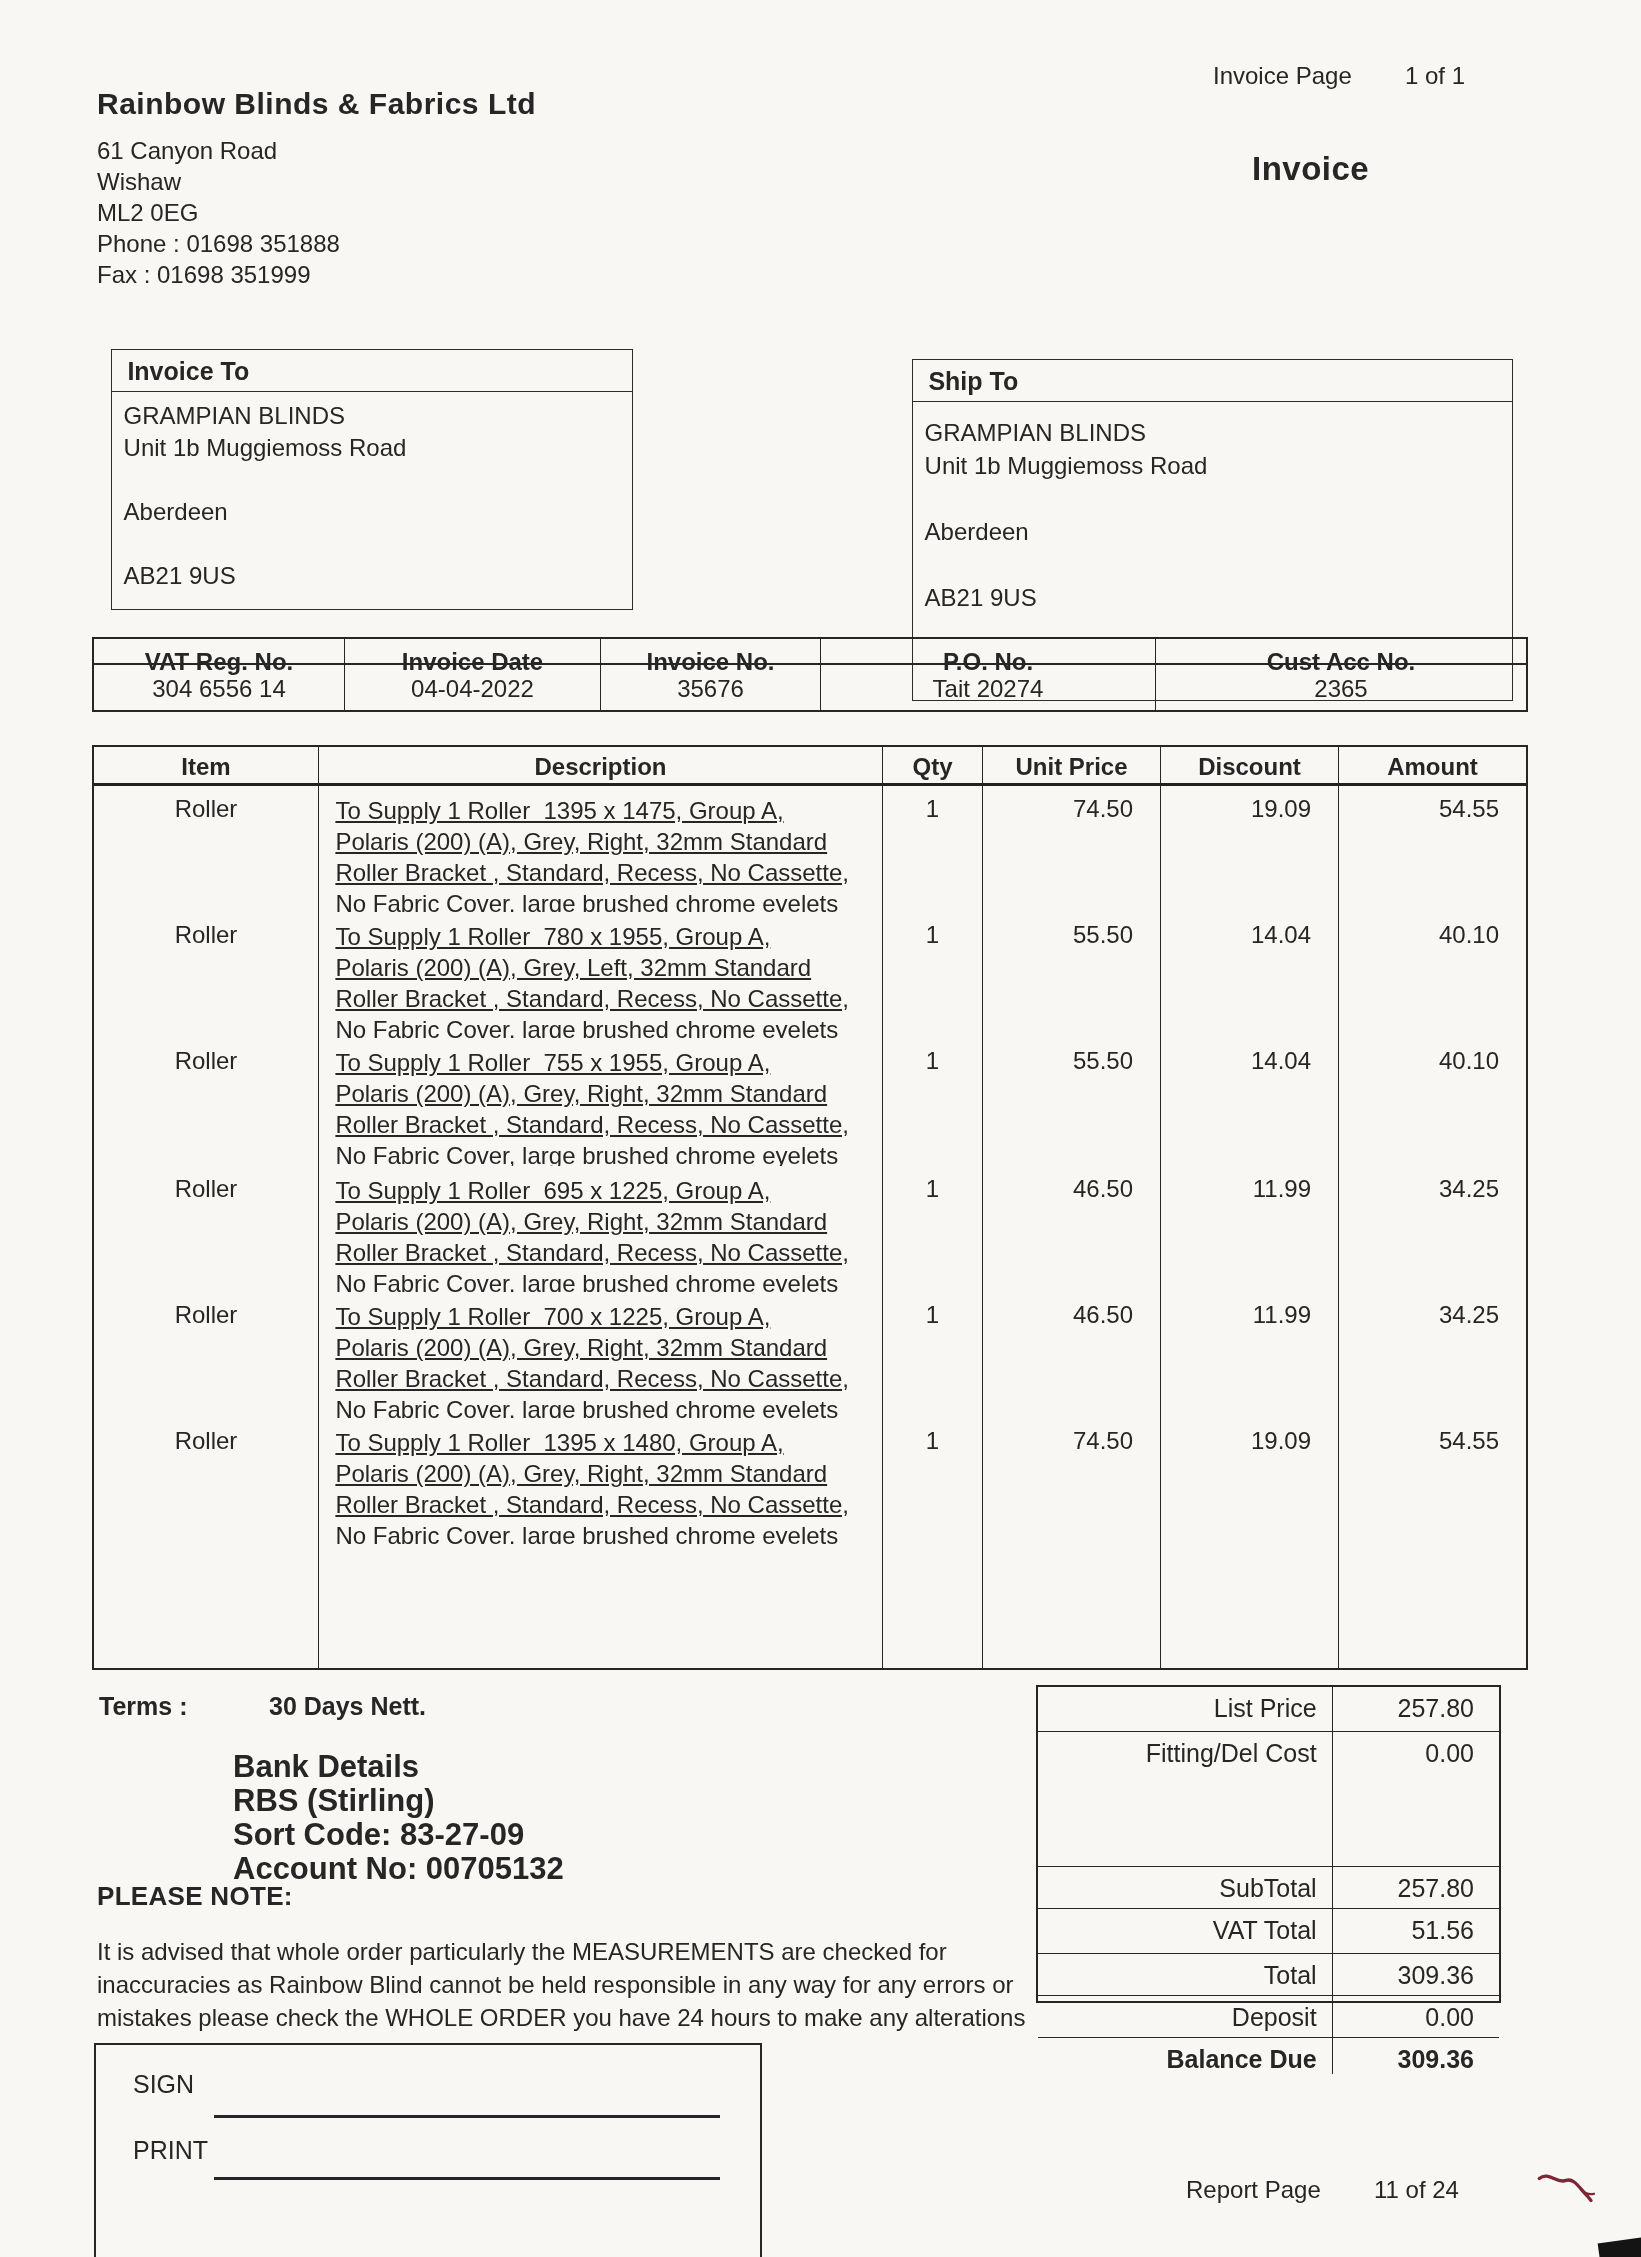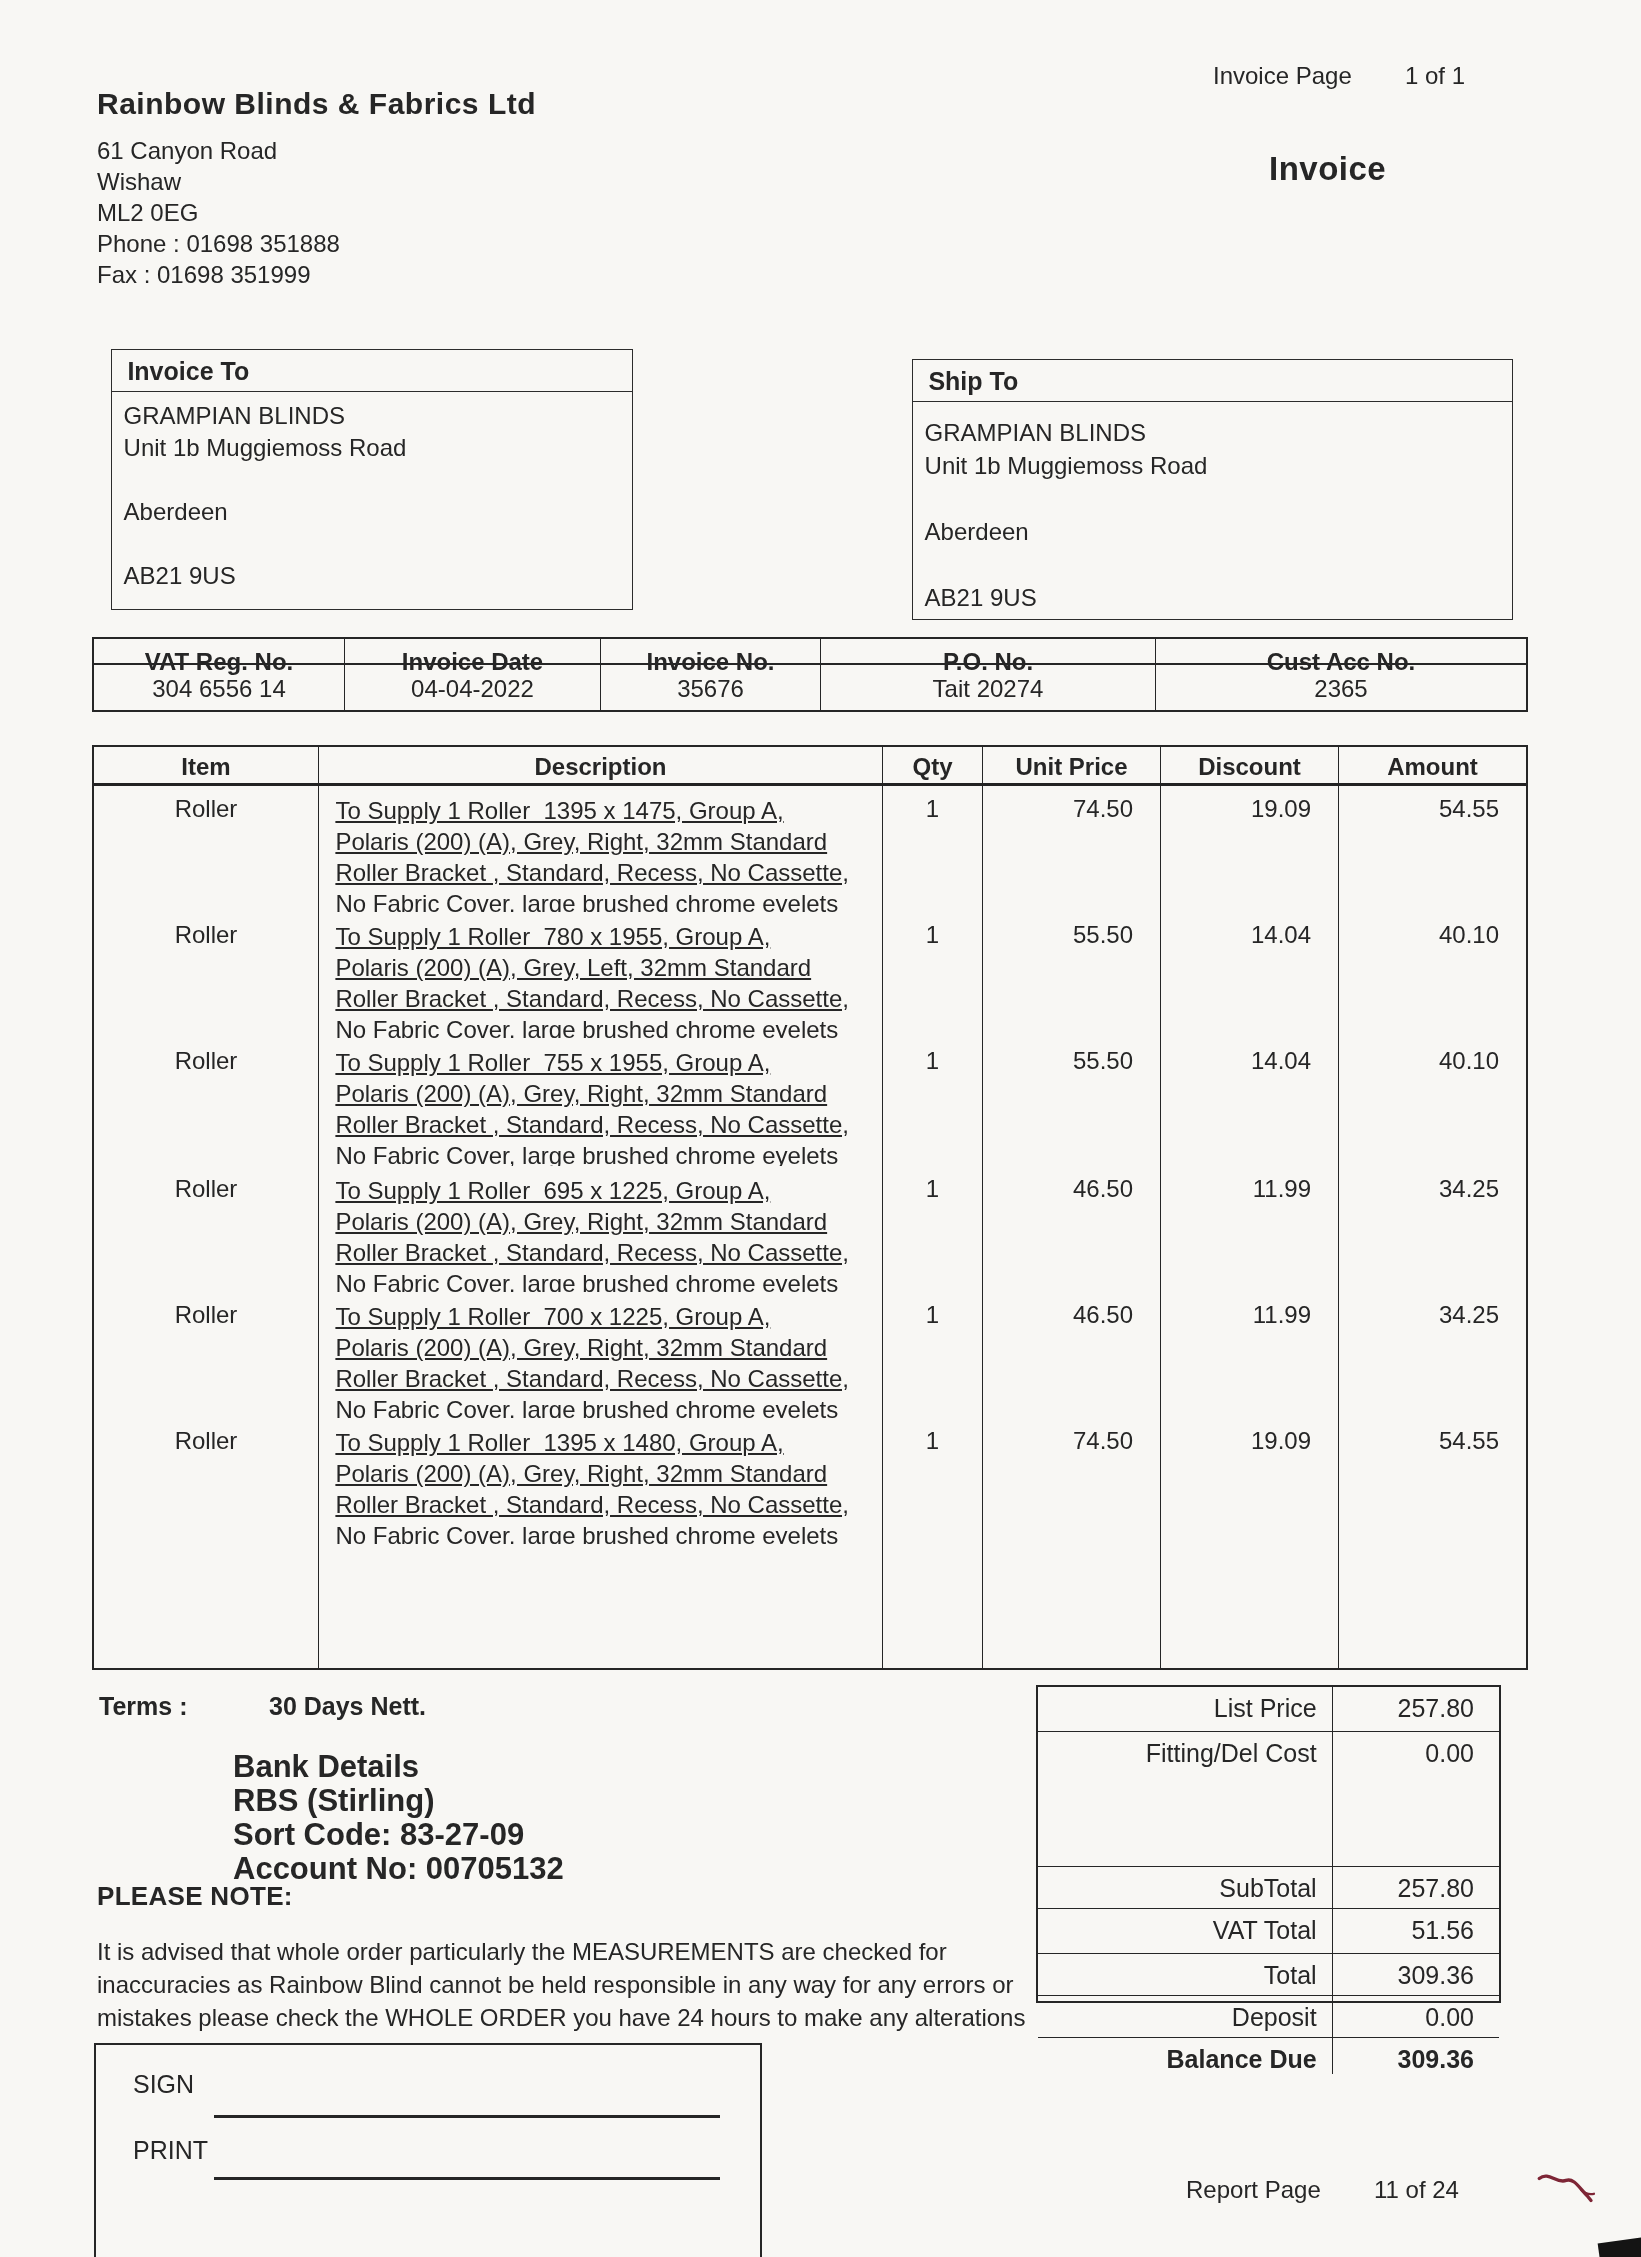--- a/index.html
+++ b/index.html
@@ -8,26 +8,26 @@
     background:#f8f7f4;color:#262626;overflow:hidden;
     font-family:"Liberation Sans",sans-serif;
   }
   .abs{position:absolute;}
 
   
   .company-name{left:97px;top:87px;font-size:30px;font-weight:bold;letter-spacing:0.5px;}
   .company-address{left:97px;top:135px;font-size:24px;line-height:31px;white-space:pre-line;}
   .invoice-page-label{left:1213px;top:62px;font-size:24px;}
   .invoice-page-value{left:1405px;top:62px;font-size:24px;}
-  .invoice-title{left:1252px;top:150px;font-size:33px;font-weight:bold;letter-spacing:0.5px;margin-left:17px;}
+  .invoice-title{left:1252px;top:150px;font-size:33px;font-weight:bold;letter-spacing:0.5px;}
 
   
   .addr-box{border:1.9px solid #2c2c2c;box-sizing:border-box;}
   .box-invoice-to{left:111px;top:349px;width:522px;height:261px;}
-  .box-ship-to{left:912px;top:359px;width:601px;height:261px;}
+  .box-ship-to{left:912px;top:359px;width:601px;height:342px;}
   .addr-label{height:42px;border-bottom:1.9px solid #2c2c2c;font-weight:bold;font-size:25px;
     padding:6.8px 0 0 15.4px;box-sizing:border-box;}
   .addr-body{padding:7.7px 0 0 11.6px;font-size:24px;line-height:32px;white-space:pre-line;}
   .box-ship-to .addr-body{padding-top:13.5px;line-height:33px;}
 
   
   .meta-table{left:92px;top:637px;width:1436px;border:2.9px solid #262626;box-sizing:border-box;
     display:grid;grid-template-columns:251px 256px 220px 335px auto;}
   .meta-h{font-weight:bold;font-size:24px;text-align:center;height:26px;padding-top:8.7px;
     box-sizing:border-box;border-bottom:2.9px solid #262626;border-right:1.9px solid #262626;}

